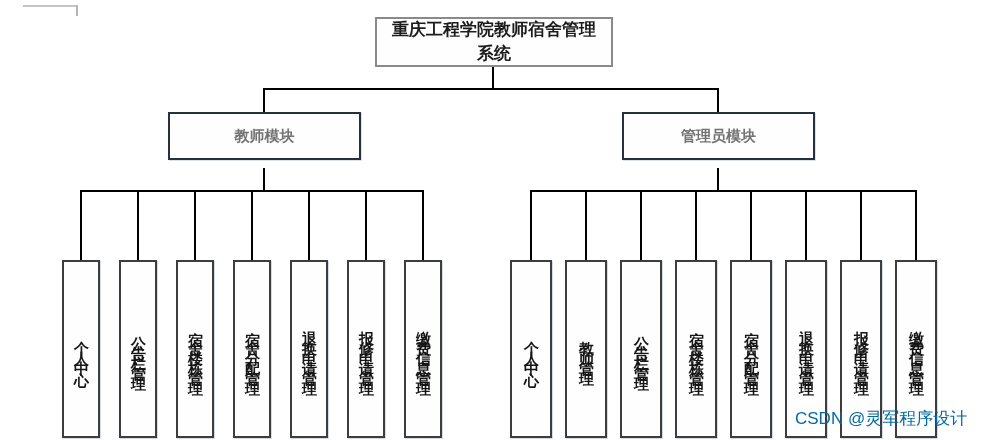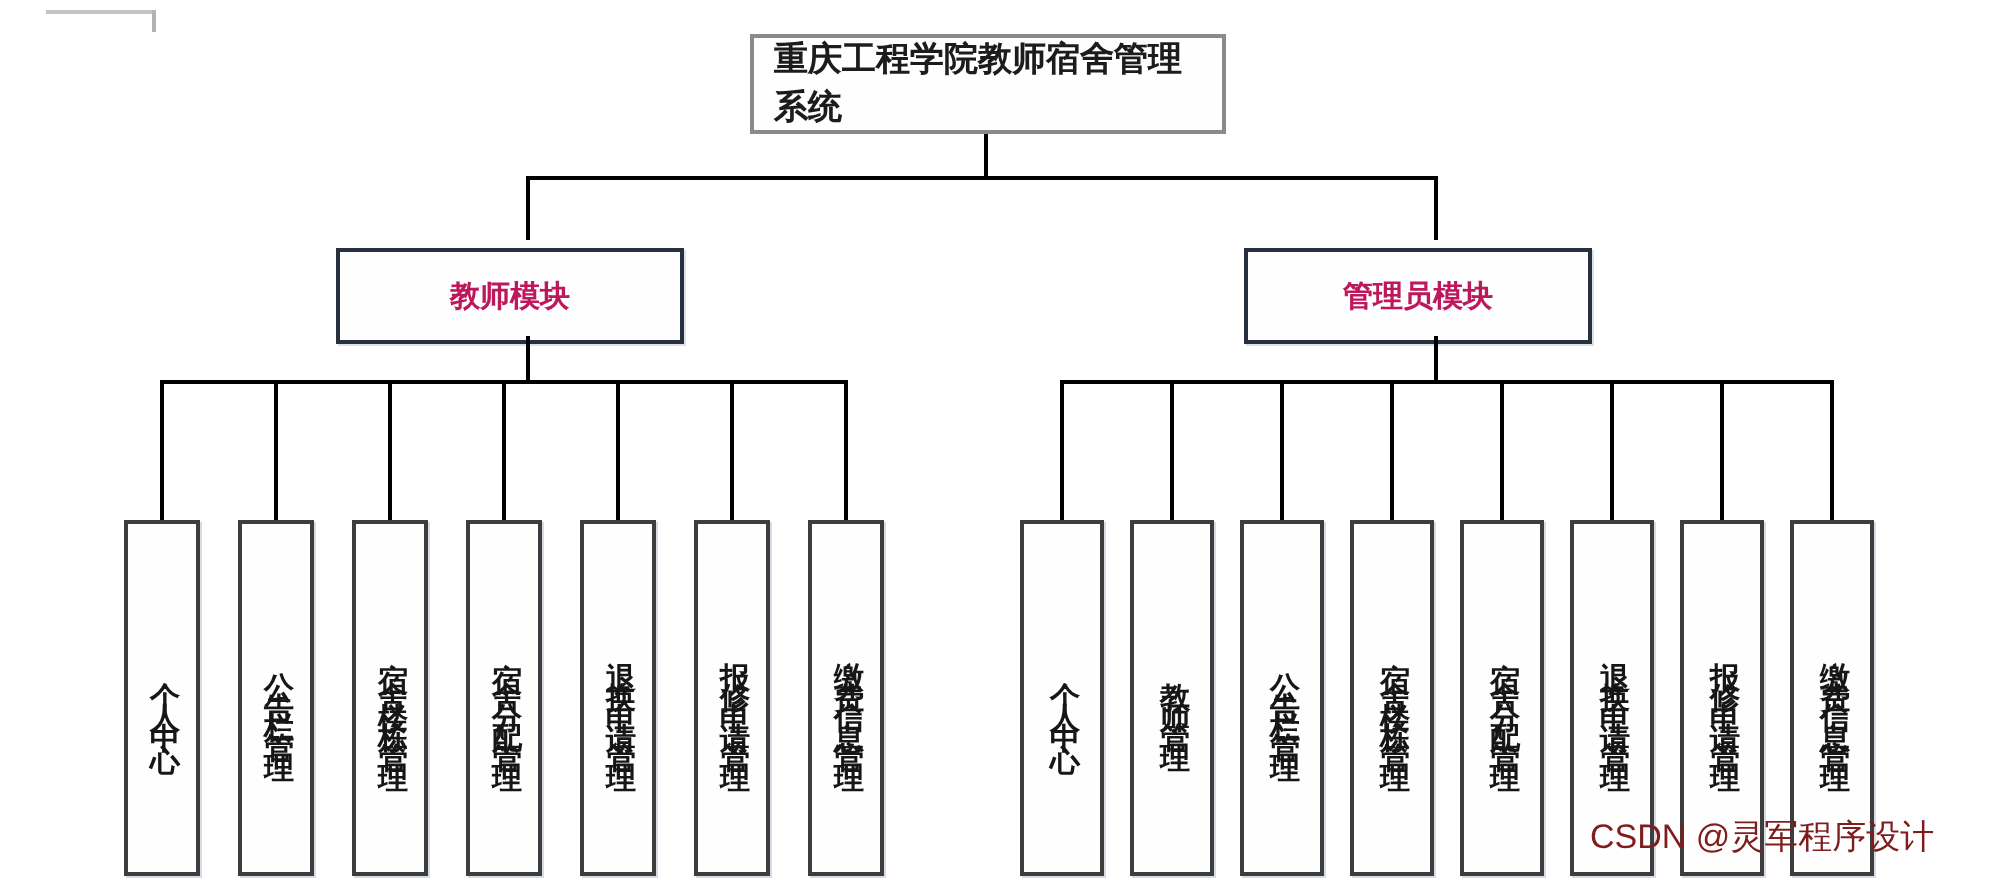--- a/index.html
+++ b/index.html
@@ -13,27 +13,27 @@
   
   .corner-h{position:absolute;left:23px;top:5px;width:55px;height:2px;background:#c3c3c3;}
   .corner-v{position:absolute;left:76px;top:5px;width:2px;height:11px;background:#b3b3b3;}
 
   
   .box{position:absolute;background:#fefefe;box-sizing:border-box;display:flex;align-items:center;justify-content:center;}
   .title-box{
     left:375px;top:17px;width:238px;height:50px;
     border:2px solid #8a8a8a;
     font-size:17px;font-weight:700;color:#1c1c1c;
-    line-height:24px;
+    text-align:center;line-height:24px;
     padding:0 10px;
   }
   .module-box{
-    width:174px;height:48px;top:124px;
+    width:193px;height:48px;top:112px;
     border:2px solid #26303f;
-    font-size:15px;font-weight:700;color:#be185d;
+    font-size:15px;font-weight:700;color:#737373;
     box-shadow:1px 1px 0 rgba(120,140,170,0.25);
   }
   .module-teacher{left:168px;}
   .module-admin{left:622px;font-family:Liberation Serif, serif;}
 
   .leaf{
     top:260px;height:178px;
     border:2px solid #3d3d3d;
     box-shadow:1px 1px 0 rgba(120,140,170,0.3);
     font-size:15px;font-weight:700;color:#161616;
@@ -48,21 +48,21 @@
   .leaf-a{width:42px;}
 
   
   .line{position:absolute;background:#000000;}
   .hline{height:2px;}
   .vline{width:2px;}
 
   .watermark{
     position:absolute;left:795px;top:407px;
     font-family:"Liberation Sans", sans-serif;
-    font-size:17px;color:#7f1d1d;
+    font-size:17px;color:#0369a1;
     white-space:nowrap;
   }
 </style>
 </head>
 <body>
 
 <div class="canvas">
 
   <div class="corner-h"></div>
   <div class="corner-v"></div>

